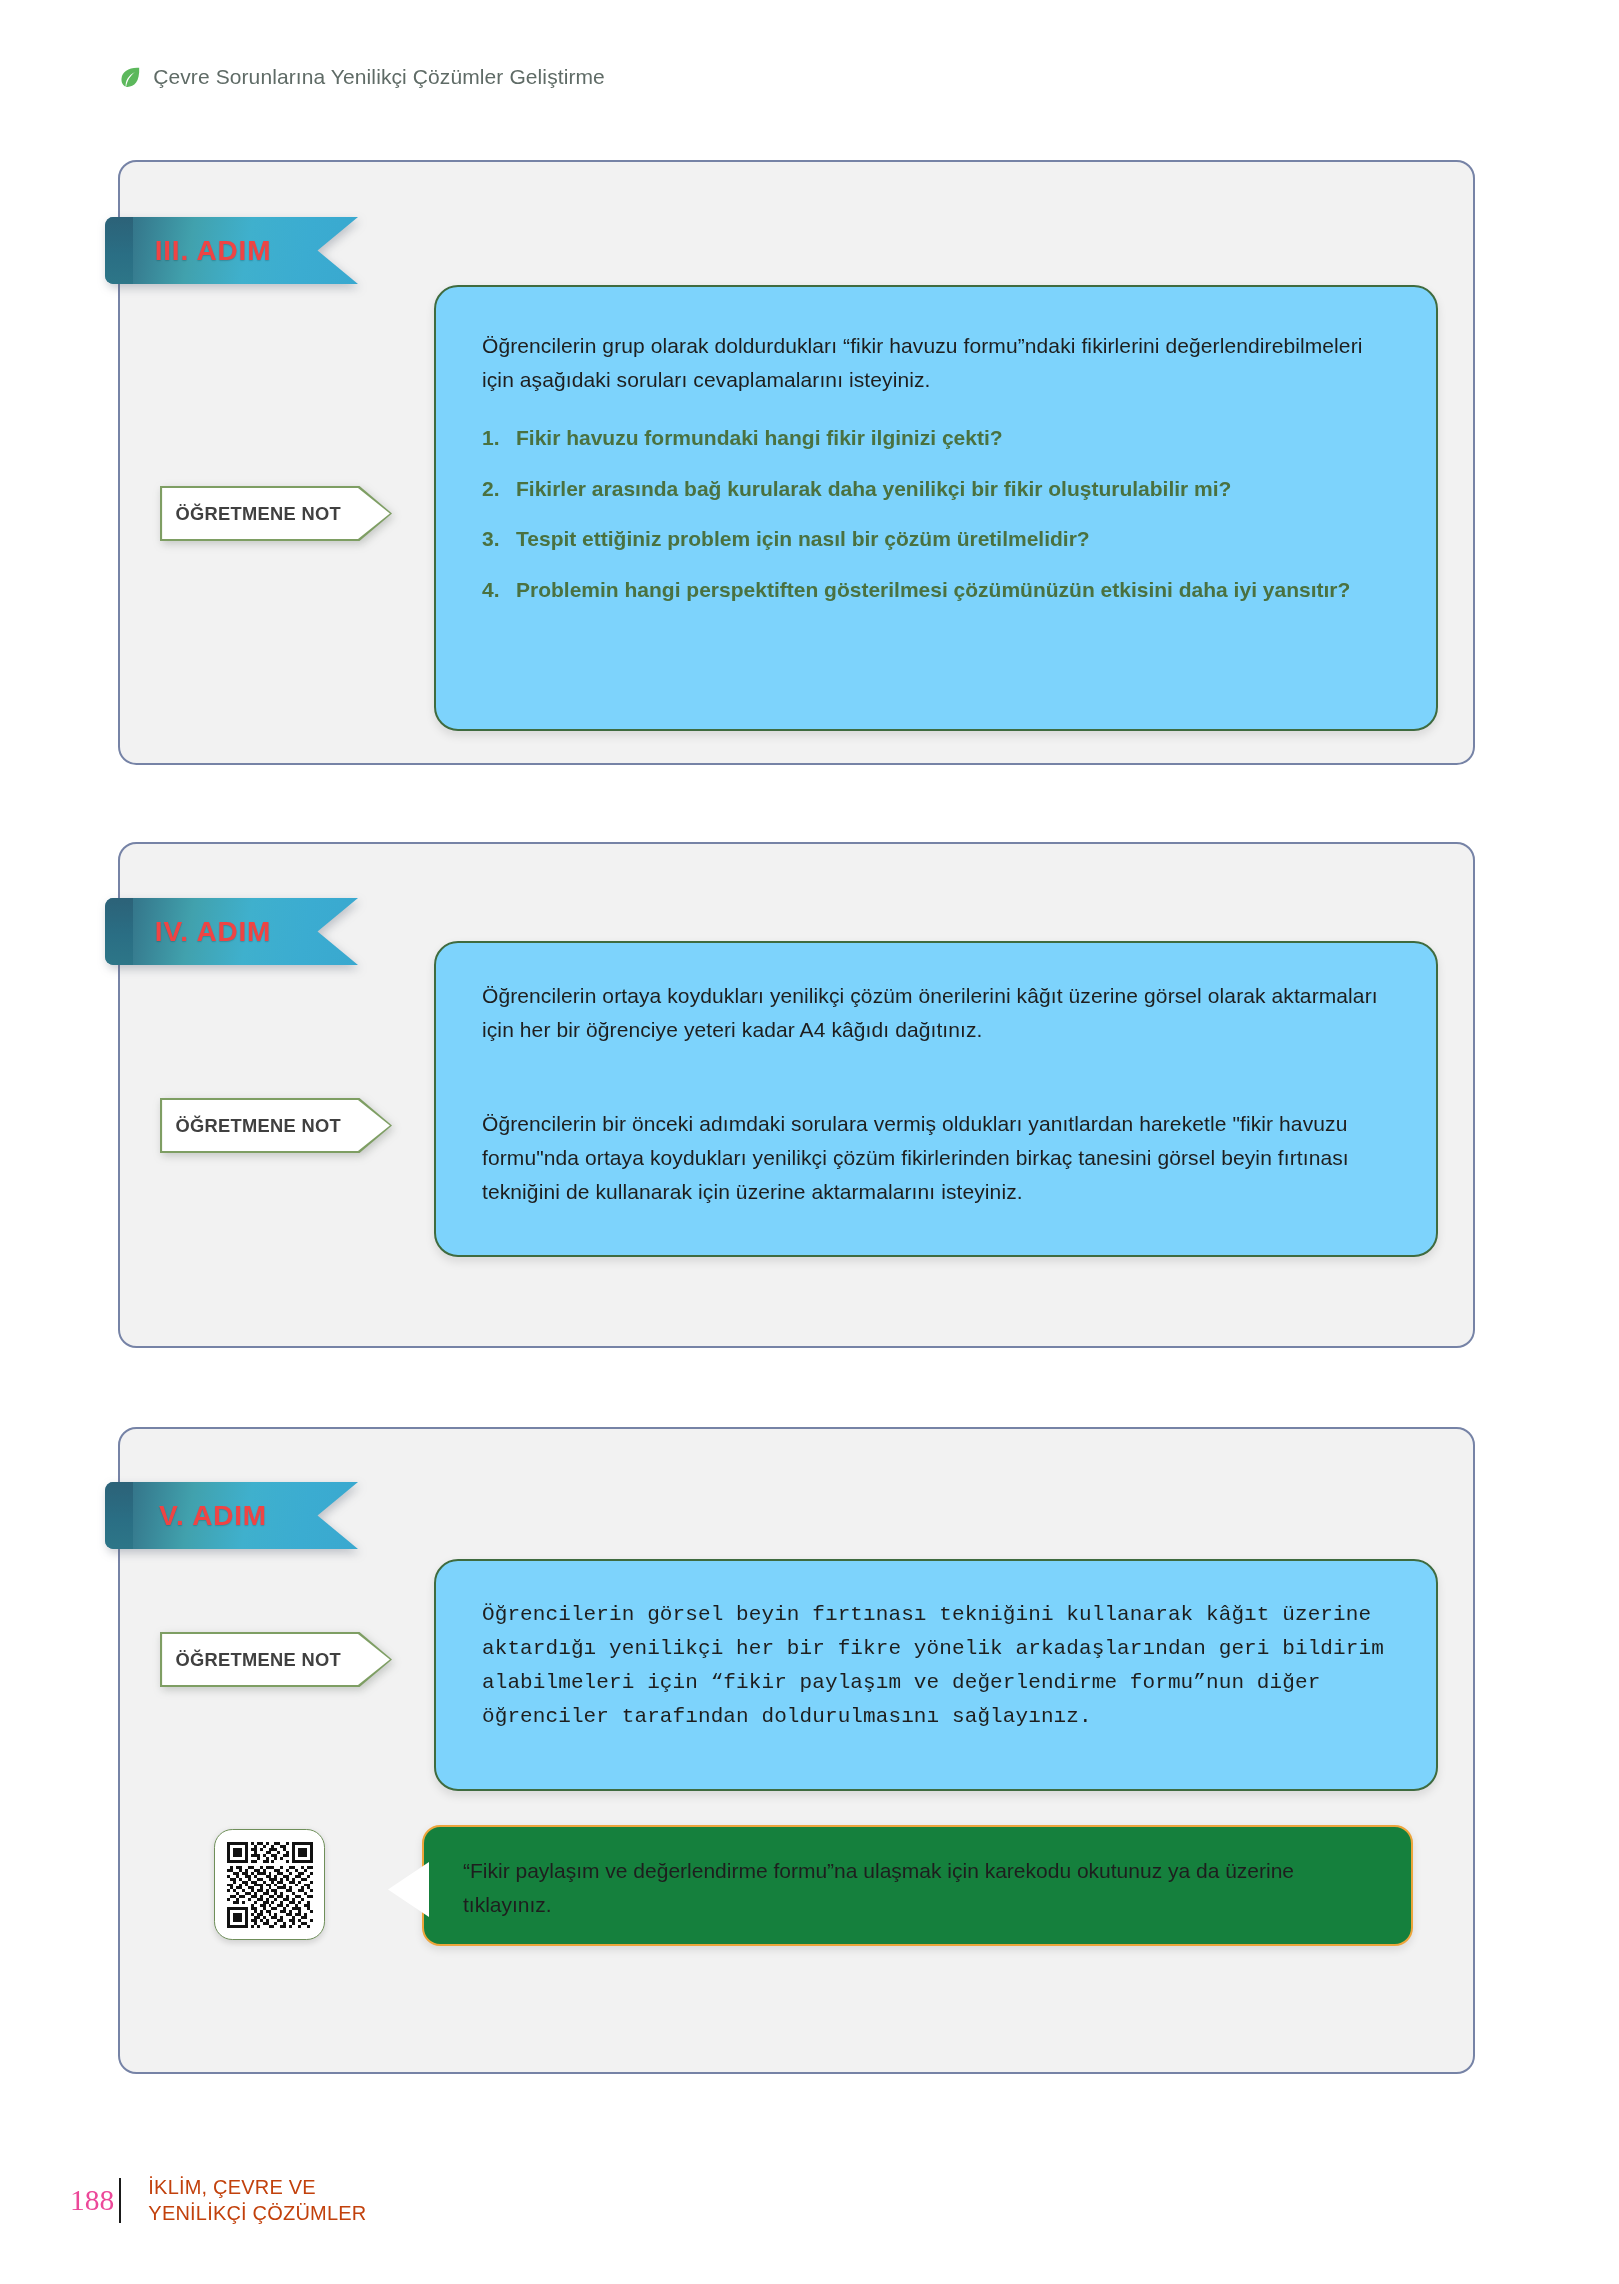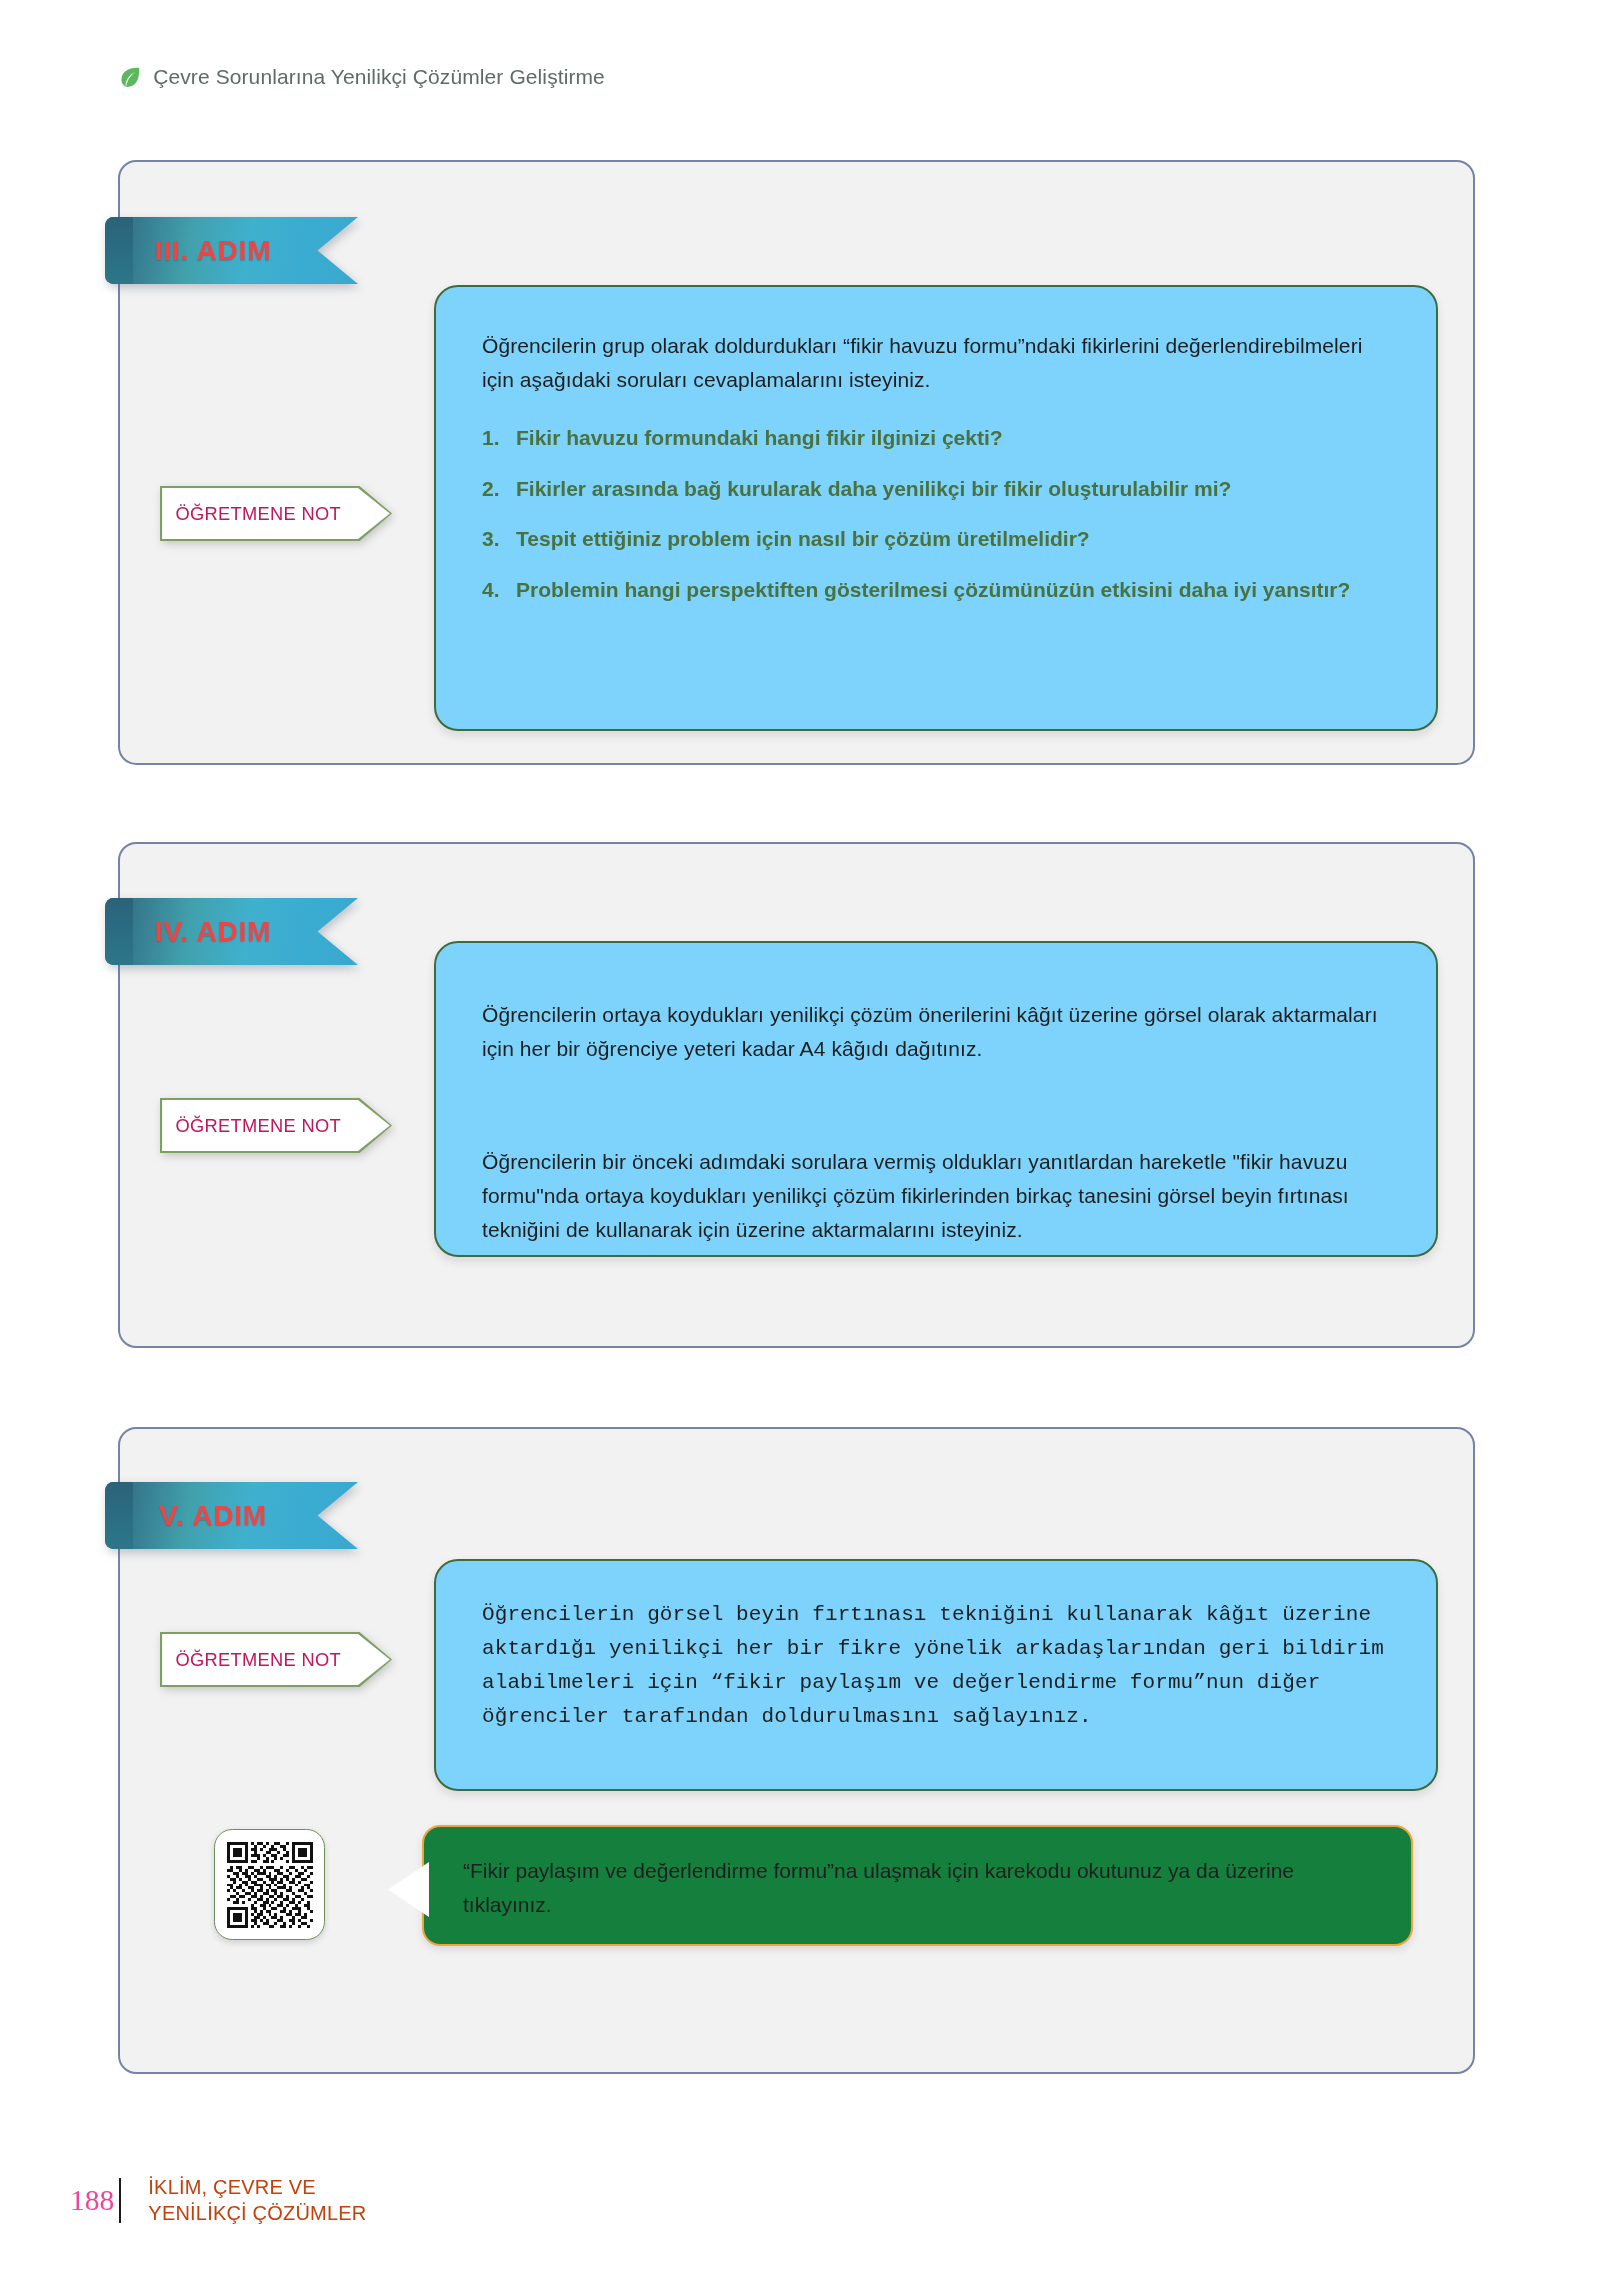--- a/index.html
+++ b/index.html
@@ -109,21 +109,21 @@
   #content-5 { left: 434px; top: 1559px; width: 1004px; height: 232px; font-family: Liberation Mono, monospace; }
 
   .body-text {
     font-size: 21px;
     line-height: 1.62;
     color: #1e1e1e;
     margin: 0;
     letter-spacing: 0.1px;
   }
   .pad-3 { padding: 42px 46px 0 46px; }
-  .pad-4 { padding: 55px 46px 0 46px; }
+  .pad-4 { padding: 36px 46px 0 46px; }
   .pad-5 { padding: 37px 46px 0 46px; }
   .body-text + .body-text { margin-top: 24px; }
 
   
   .qlist {
     list-style: none;
     margin: 25px 0 0 0;
     padding: 0 46px 0 46px;
   }
   .qitem {
@@ -168,23 +168,23 @@
     background: #ffffff;
     -webkit-clip-path: polygon(0 0, 86% 0, 100% 50%, 86% 100%, 0 100%);
     clip-path: polygon(0 0, 86% 0, 100% 50%, 86% 100%, 0 100%);
   }
   .note-text {
     position: absolute;
     inset: 0;
     display: flex;
     align-items: center;
     padding-left: 15.5px;
-    color: #be185d;
+    color: #404040;
     font-size: 18.3px;
-    font-weight: normal;
+    font-weight: bold;
     letter-spacing: 0.3px;
   }
 
   
   .qr-box {
     position: absolute;
     left: 214px;
     top: 1829px;
     width: 111px;
     height: 111px;

